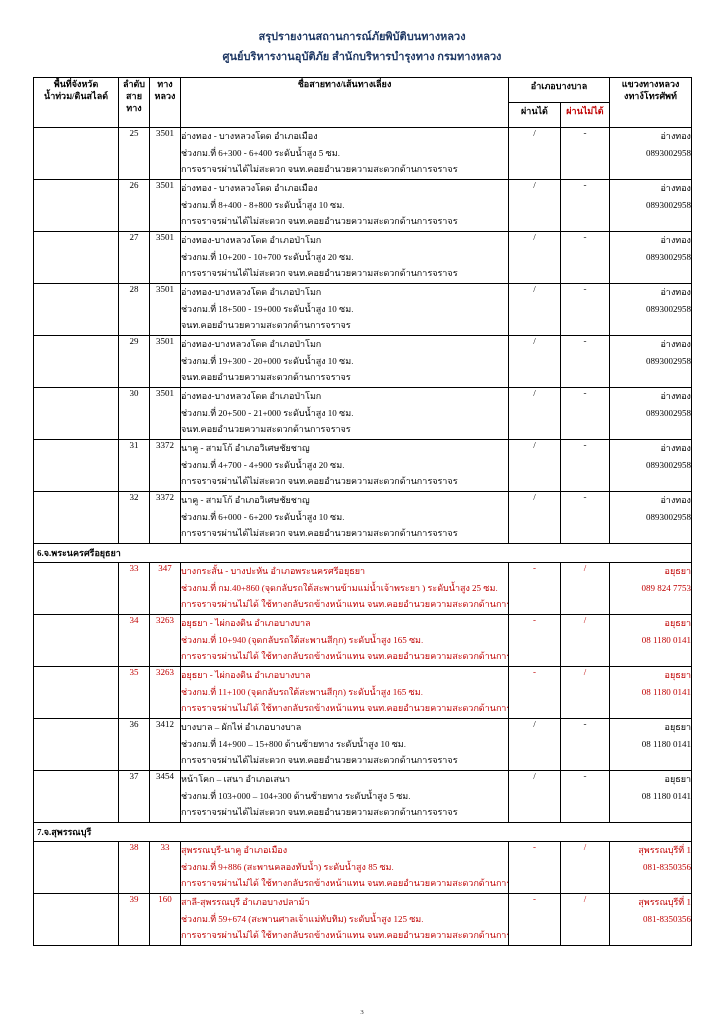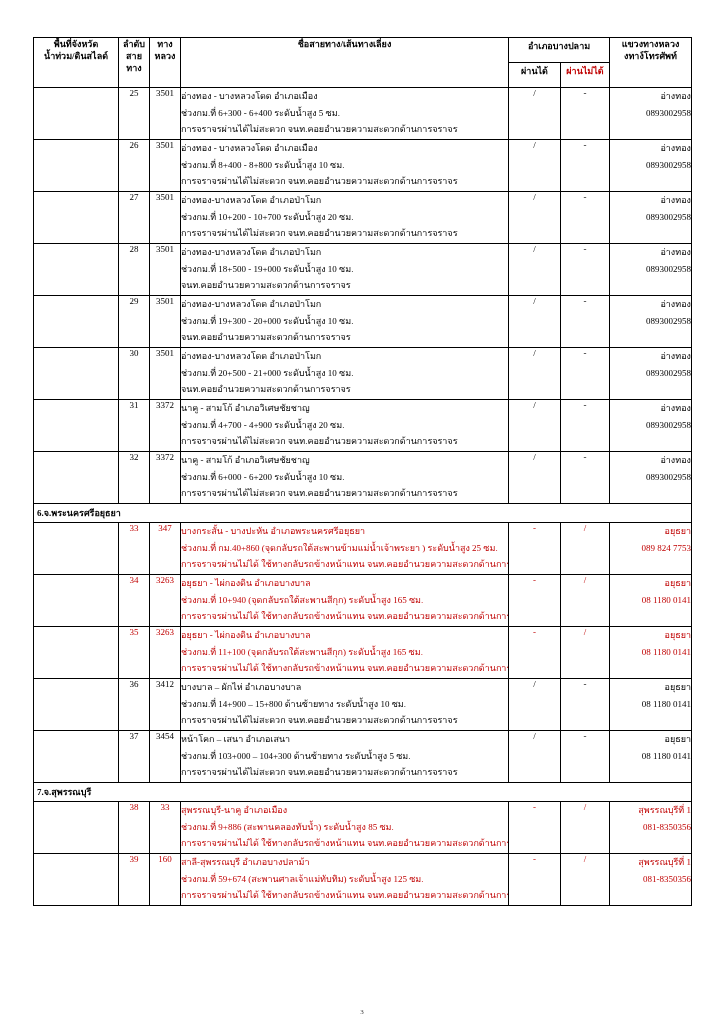--- a/index.html
+++ b/index.html
@@ -61,20 +61,22 @@
     bottom:8px;
     text-align:center;
     font-size:7px;
     color:#444;
   }
 </style>
 </head>
 <body>
 
 <div class="doc-header">
+  <div class="hline">สรุปรายงานสถานการณ์ภัยพิบัติบนทางหลวง</div>
+  <div class="hline">ศูนย์บริหารงานอุบัติภัย สำนักบริหารบำรุงทาง กรมทางหลวง</div>
 </div>
 
 <table class="report">
   <colgroup>
     <col style="width:85px">
       <col style="width:31px">
       <col style="width:31px">
     <col style="width:328px">
       <col style="width:52px">
       <col style="width:49px">
@@ -88,21 +90,21 @@
       </th>
       <th rowspan="2">
         <div>ลำดับ</div>
         <div>สายทาง</div>
       </th>
       <th rowspan="2">
         <div>ทาง</div>
         <div>หลวง</div>
       </th>
       <th rowspan="2">ชื่อสายทาง/เส้นทางเลี่ยง</th>
-      <th colspan="2" class="hdr2">อำเภอบางปลาม</th>
+      <th colspan="2" class="hdr2">อำเภอบางบาล</th>
       <th rowspan="2">
         <div>แขวงทางหลวง</div>
         <div>งทาง์โทรศัพท์</div>
       </th>
     </tr>
     <tr>
       <th class="hdr2">ผ่านได้</th>
       <th class="hdr2 red-text">ผ่านไม่ได้</th>
     </tr>
   </thead>

